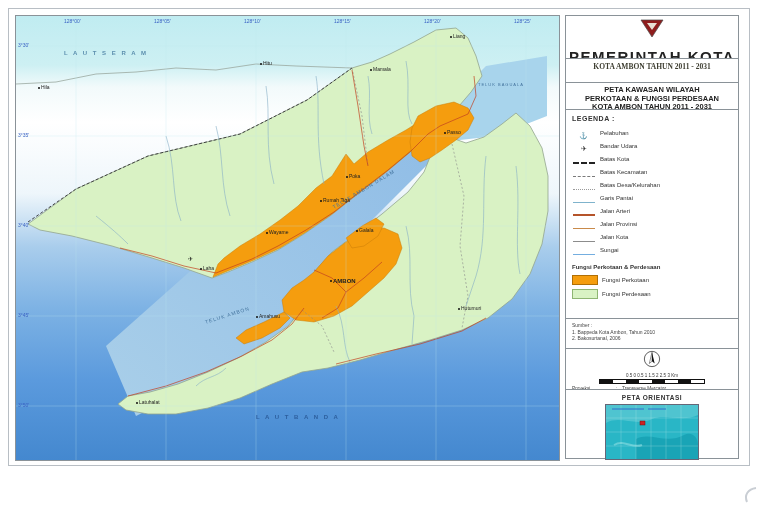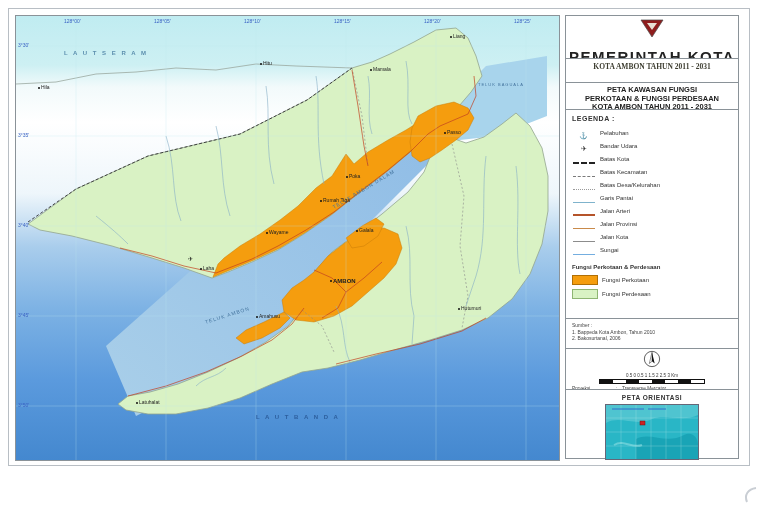--- a/index.html
+++ b/index.html
@@ -223,21 +223,21 @@
           <polygon points="7,4 17,4 12,11" fill="#e8e0d4"></polygon>
         </svg>
         <div class="gov-title">PEMERINTAH KOTA AMBON</div>
       </div>
 
       <div class="p-box plan-box">
         <div>KOTA AMBON TAHUN 2011 - 2031</div>
       </div>
 
       <div class="p-box title-box">
-        <div>PETA KAWASAN FUNGSI</div>
+        <div>PETA KAWASAN WILAYAH</div>
         <div>PERKOTAAN &amp; FUNGSI PERDESAAN</div>
         <div>KOTA AMBON TAHUN 2011 - 2031</div>
       </div>
 
       <div class="p-box legend-box">
         <div class="legend-title">LEGENDA :</div>
 
         <div class="lg-row">
           <span class="lg-sw"><span class="lg-sym">⚓</span></span>
           <span class="lg-label">Pelabuhan</span>

